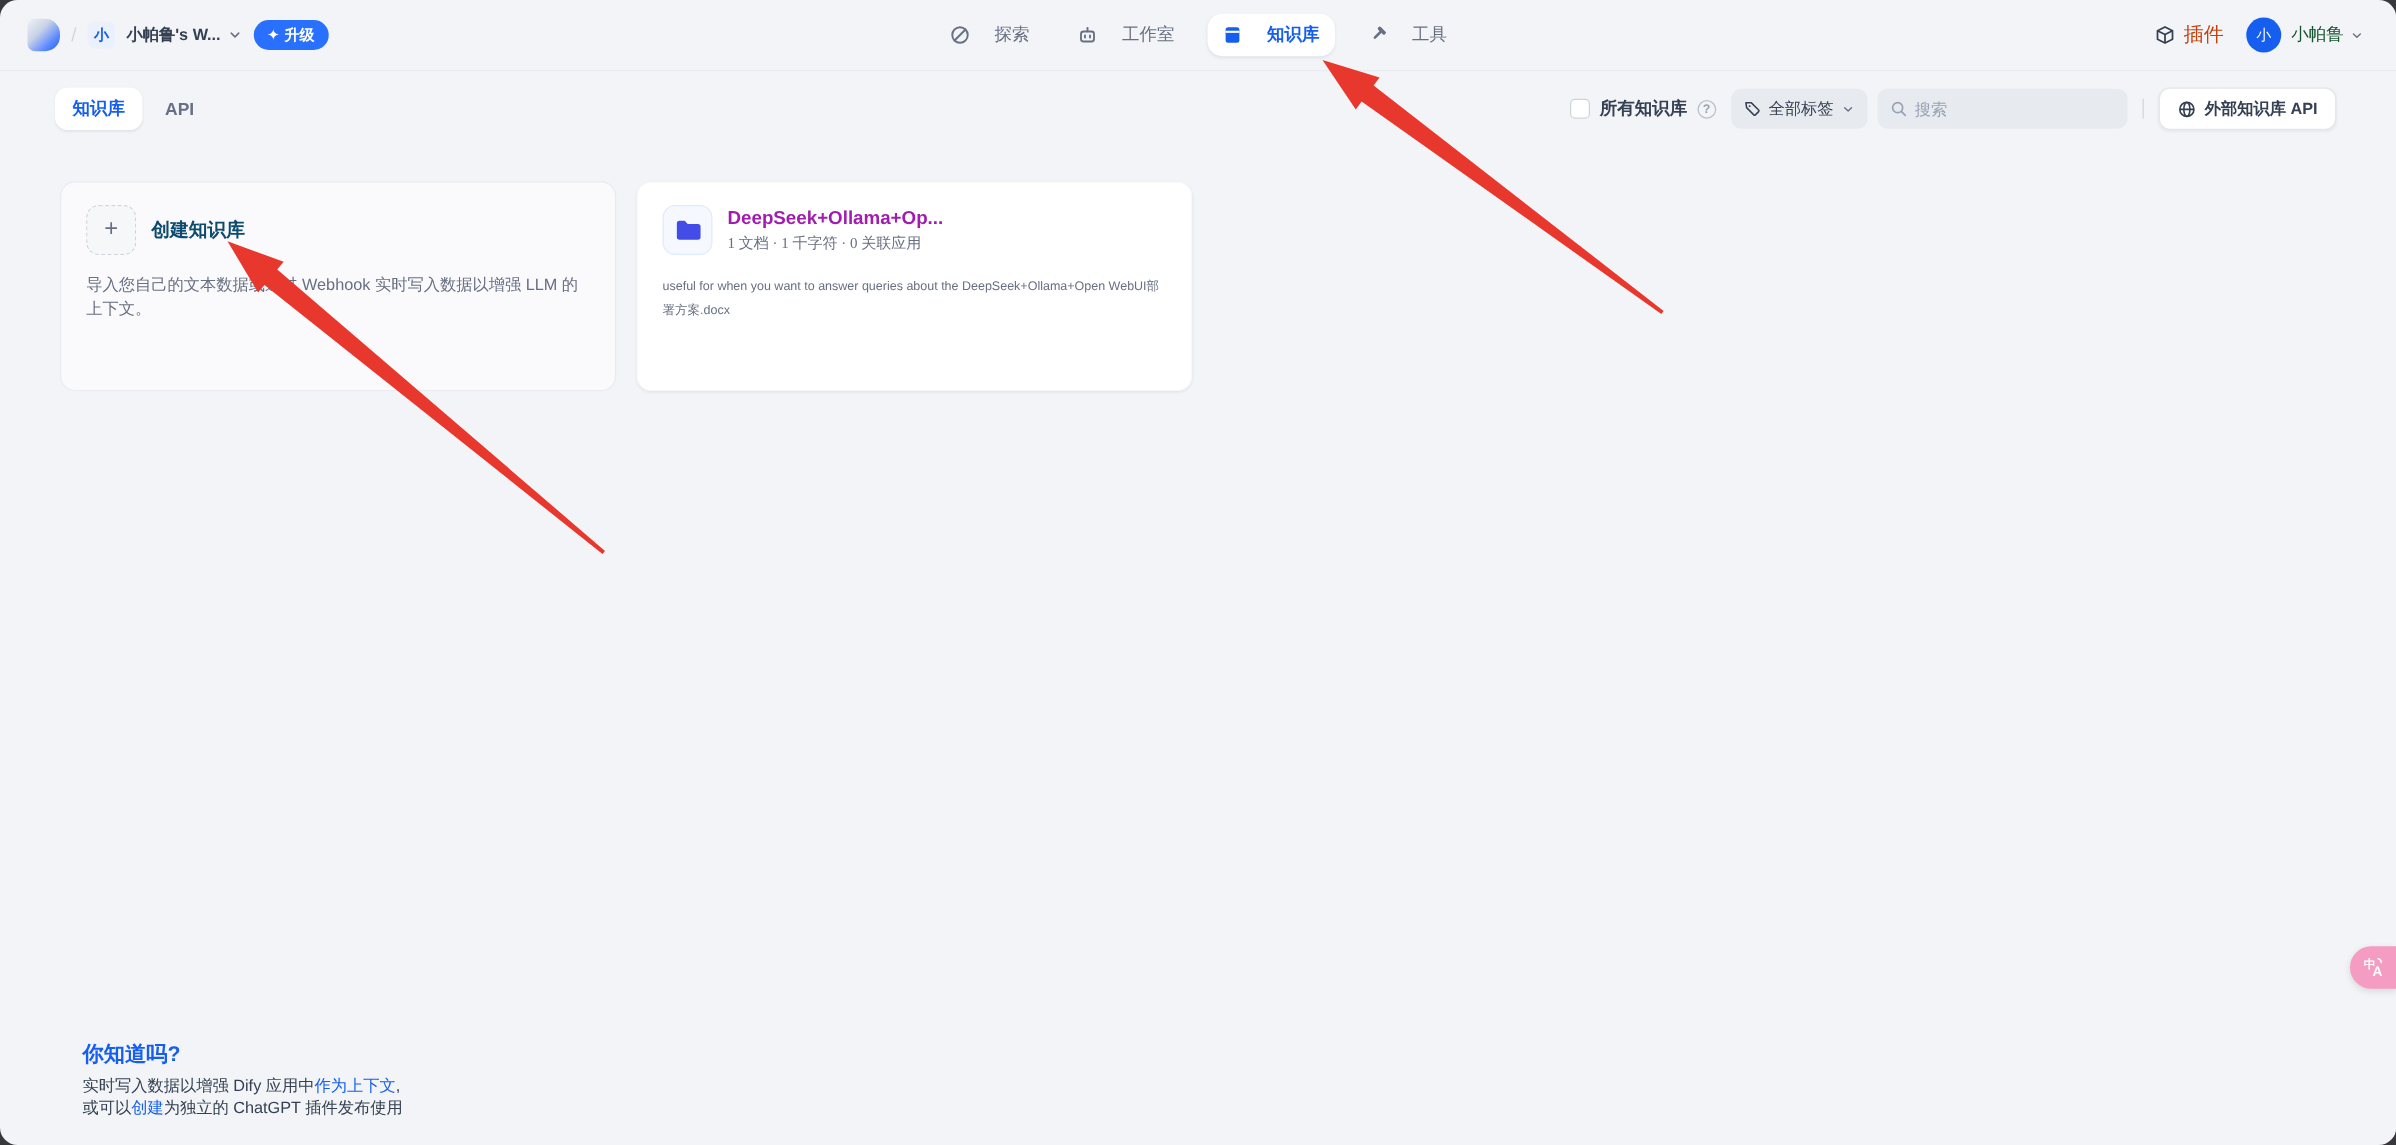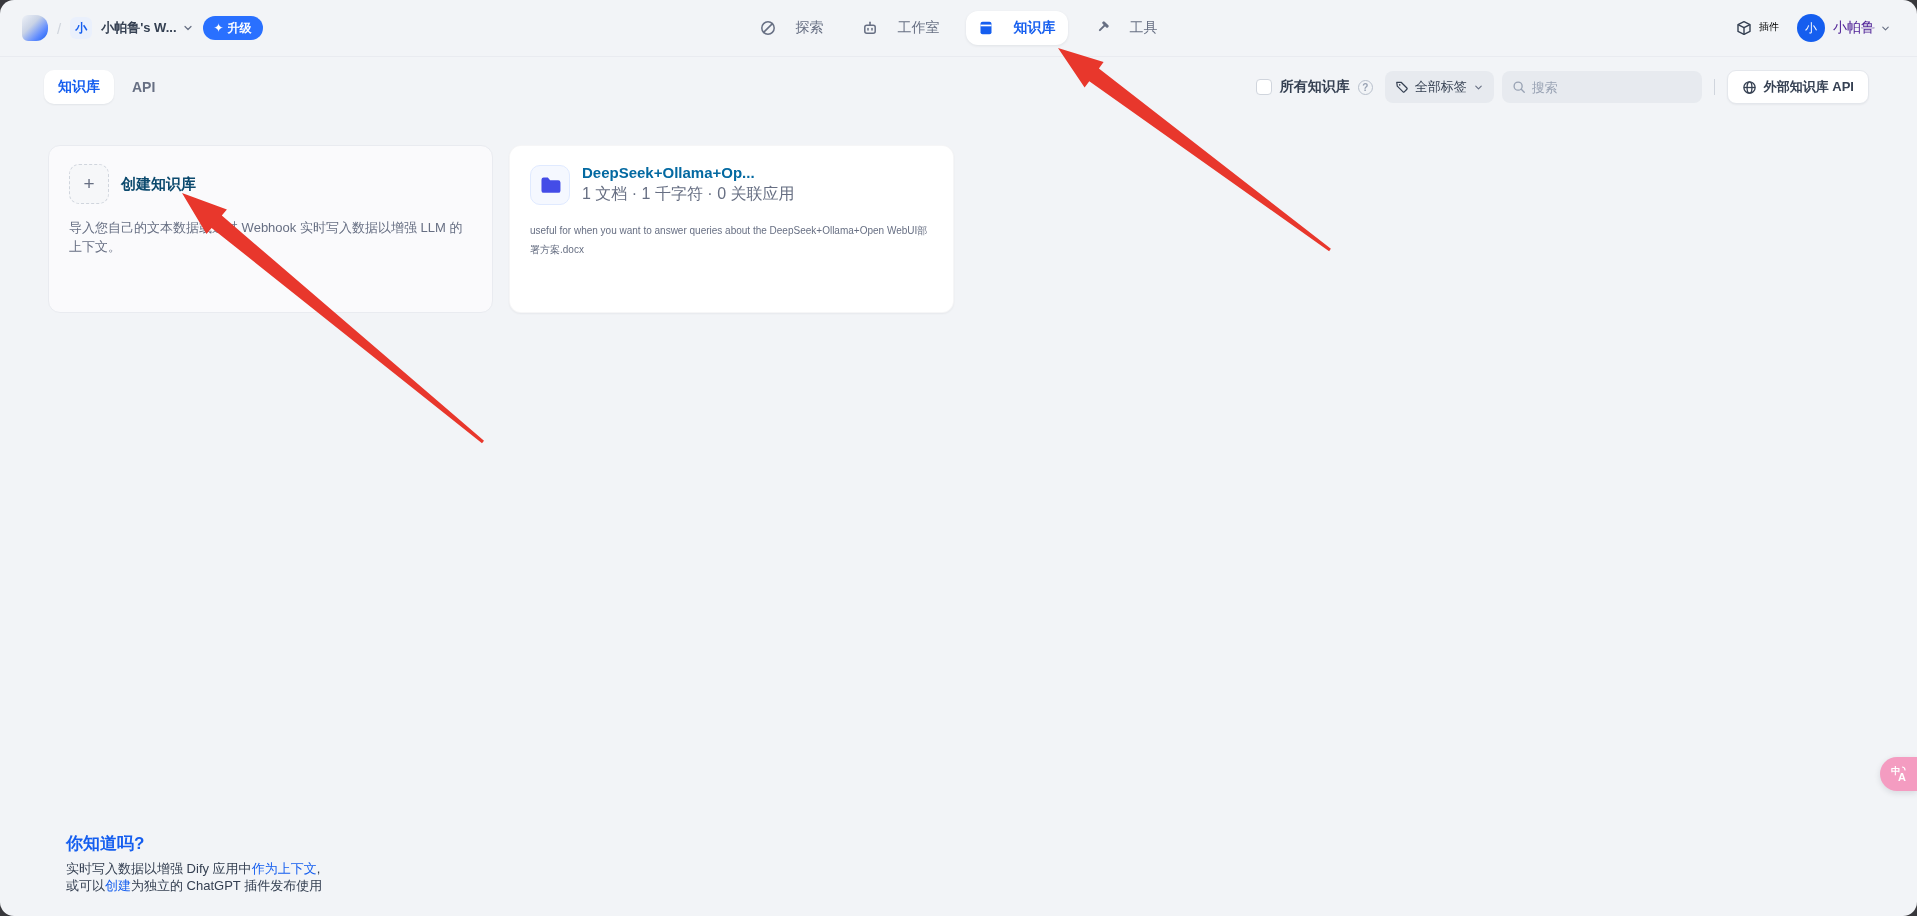--- a/index.html
+++ b/index.html
@@ -16,25 +16,25 @@
   .ws-chip { width:22px; height:22px; border-radius:6px; background:#eaf0fc; color:#155eef;
              font-size:12px; font-weight:700; display:flex; align-items:center; justify-content:center; }
   .ws-name { font-size:13px; font-weight:600; color:#354052; display:flex; align-items:center; gap:5px; cursor:pointer; }
   .badge { display:flex; align-items:center; gap:4px; height:24px; padding:0 11px; border-radius:12px;
            background:#2970ff; color:#fff; font-size:12px; font-weight:600; cursor:pointer; }
   .h-nav { position:absolute; left:50%; top:50%; transform:translate(-50%,-50%); display:flex; align-items:center; gap:14px; }
   .nav-item { display:flex; align-items:center; gap:20px; padding:8px 12px; border-radius:12px;
               color:#676f83; font-size:14px; font-weight:500; cursor:pointer; }
   .nav-item.active { background:#fff; color:#155eef; font-weight:600; box-shadow:0 1px 3px rgba(16,24,40,.08); }
   .h-right { margin-left:auto; display:flex; align-items:center; gap:18px; }
-  .plugins { display:flex; gap:7px; color:#000000; font-size:10px; font-weight:500; cursor:pointer; }
+  .plugins { display:flex; gap:7px; color:#c2410c; font-size:16px; font-weight:500; cursor:pointer; }
   .user { display:flex; align-items:center; gap:8px; cursor:pointer; }
   .avatar { width:28px; height:28px; border-radius:50%; background:#155eef; color:#fff; font-size:12px;
             display:flex; align-items:center; justify-content:center; }
-  .user-name { font-size:14px; font-weight:500; color:#4c1d95; display:flex; align-items:center; gap:5px; }
+  .user-name { font-size:14px; font-weight:500; color:#14532d; display:flex; align-items:center; gap:5px; }
 
   
   .row2 { display:flex; align-items:center; margin:13px 48px 0 44px; }
   .tabs { display:flex; align-items:center; gap:4px; }
   .tab { padding:8px 14px; border-radius:10px; font-size:14px; font-weight:600; color:#676f83; cursor:pointer; }
   .tab.active { background:#fff; color:#155eef; box-shadow:0 1px 2px rgba(16,24,40,.07); }
   .controls { margin-left:auto; display:flex; align-items:center; gap:8px; }
   .chk-wrap { display:flex; align-items:center; gap:8px; margin-right:4px; }
   .checkbox { width:16px; height:16px; border-radius:4px; border:1px solid #d0d5dd; background:#fff; cursor:pointer; }
   .chk-label { font-size:14px; font-weight:600; color:#354052; }
@@ -59,22 +59,22 @@
   .cc-head { display:flex; align-items:center; gap:12px; padding:18px 20px 0; }
   .plus-box { width:40px; height:40px; border-radius:10px; border:1px dashed #d0d5dd; background:#f6f7f9;
               color:#676f83; font-size:19px; display:flex; align-items:center; justify-content:center; }
   .cc-title { font-size:15px; font-weight:700; color:#0c4a6e; }
   .cc-desc { padding:14px 20px 0; font-size:13px; line-height:19px; color:#676f83; flex:1; }
   .cc-footer { border-top:1px solid #e9ebf0; padding:12px 20px; font-size:13px; color:#676f83; cursor:pointer; }
   .card-ds { background:#fff; border:1px solid rgba(16,24,40,.04); box-shadow:0 1px 2px rgba(16,24,40,.05); cursor:pointer; }
   .ds-head { display:flex; align-items:center; gap:12px; padding:18px 20px 0; }
   .folder-box { width:40px; height:40px; border-radius:10px; background:#f5f8ff; border:1px solid #e0eaff;
                 display:flex; align-items:center; justify-content:center; }
-  .ds-title { font-size:15px; font-weight:700; color:#0369a1; }
-  .ds-meta { font-size:16px; color:#676f83; margin-top:3px; }
+  .ds-title { font-size:15px; font-weight:700; color:#a21caf; }
+  .ds-meta { font-size:12px; color:#676f83; margin-top:3px;font-family:Liberation Serif, serif; }
   .ds-desc { padding:16px 20px 0; font-size:10px; line-height:19px; color:#676f83; }
 
   
   .tip { position:absolute; left:46px; bottom:22px;margin-left:20px; }
   .tip h3 { font-size:17px; font-weight:800; color:#155eef; margin-bottom:5px; }
   .tip p { font-size:13px; line-height:17px; color:#354052; }
   .tip a { color:#155eef; text-decoration:none; cursor:pointer; }
 
   
   .float-btn { position:absolute; right:0; top:757px; width:37px; height:34px; border-radius:17px 0 0 17px;

